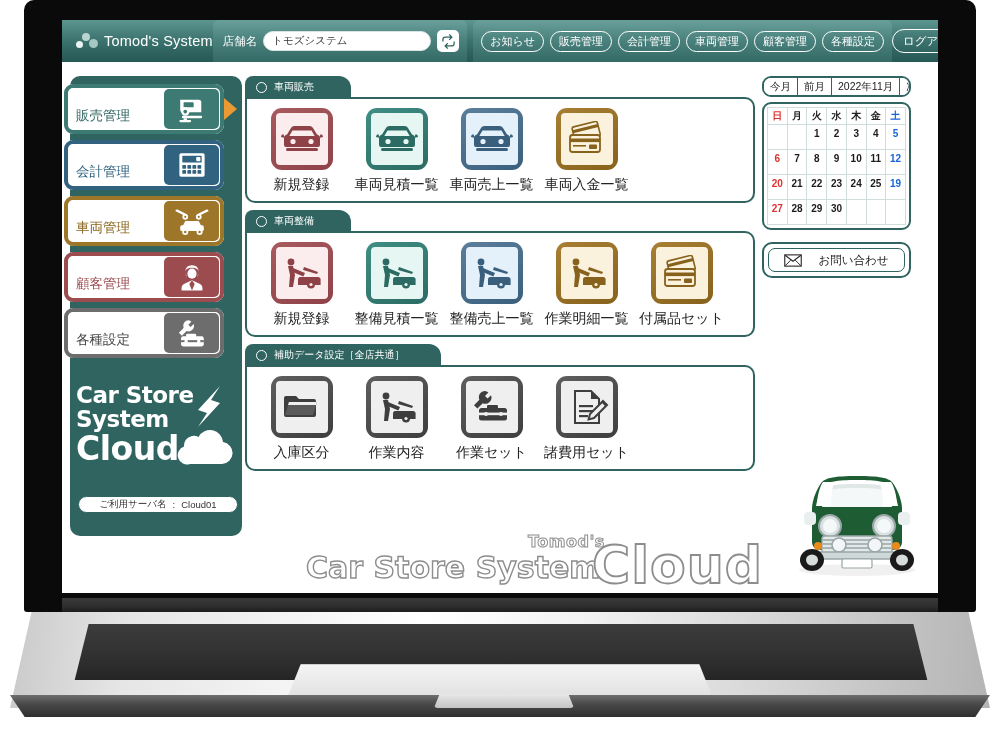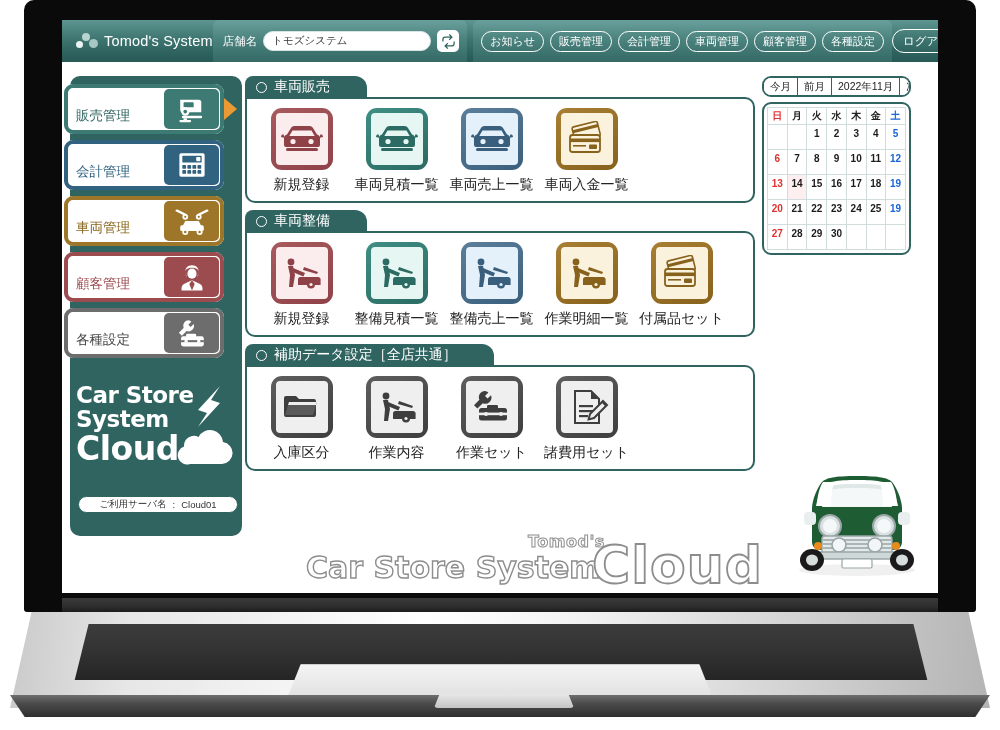--- a/index.html
+++ b/index.html
@@ -167,21 +167,21 @@
     border-radius: 9px; background: #ffffff; border: 1.5px solid #2f6460;
     display: flex; align-items: center; justify-content: center;
     font-size: 9.5px; color: #333; white-space: nowrap; gap: 6px;
   }
 
   
   .main-panel { position: absolute; left: 183px; top: 14px; width: 510px; }
   .section { margin-bottom: 7px; }
   .sec-head {
     position: relative; display: inline-flex; align-items: center; gap: 7px;
-    height: 22px; padding: 0 26px 0 11px; color: #fff; font-size: 14px;
+    height: 22px; padding: 0 26px 0 11px; color: #fff; font-size: 10px;
     background: #2f6460; border-radius: 8px 8px 0 0; white-space: nowrap;
   }
   .sec-head::after {
     content: ""; position: absolute; right: -11px; top: 0; width: 22px; height: 22px;
     background: #2f6460; border-radius: 0 12px 0 0;
   }
   .sec-ring {
     width: 11px; height: 11px; border-radius: 50%; border: 1.8px solid #fff; display: inline-block;
   }
   .sec-body {
@@ -728,29 +728,20 @@
               <tr>
                 <td class="d-sun">6</td>
                 <td>7</td>
                 <td>8</td>
                 <td>9</td>
                 <td>10</td>
                 <td>11</td>
                 <td class="d-sat">12</td>
               </tr>
               <tr>
-                <td class="d-sun">13</td>
-                <td class="d-today">14</td>
-                <td>15</td>
-                <td>16</td>
-                <td>17</td>
-                <td>18</td>
-                <td class="d-sat">19</td>
-              </tr>
-              <tr>
                 <td class="d-sun">20</td>
                 <td>21</td>
                 <td>22</td>
                 <td>23</td>
                 <td>24</td>
                 <td>25</td>
                 <td class="d-sat">19</td>
               </tr>
               <tr>
                 <td class="d-sun">27</td>
@@ -758,20 +749,30 @@
                 <td>29</td>
                 <td>30</td>
                 <td></td>
                 <td></td>
                 <td class="d-sat"></td>
               </tr>
             </tbody>
           </table>
         </div>
 
+        <div class="contact-box">
+          <button class="contact-btn">
+            <svg class="mail-ico" viewBox="0 0 24 17">
+              <rect x="1" y="1" width="22" height="15" fill="#fff" stroke="#2a2a2a" stroke-width="1.5"></rect>
+              <path d="M1.5 1.5L12 9.5 22.5 1.5" fill="none" stroke="#2a2a2a" stroke-width="1.5"></path>
+              <path d="M1.5 15.5L9 8M22.5 15.5L15 8" fill="none" stroke="#2a2a2a" stroke-width="1.3"></path>
+            </svg>
+            <span>お問い合わせ</span>
+          </button>
+        </div>
       </div>
 
       <svg class="mini-car" viewBox="0 0 150 120">
         <ellipse cx="75" cy="110" rx="58" ry="6" fill="#f0f0f0"></ellipse>
         <path d="M30 48c0-8 6-22 10-26 4-4 12-6 35-6s31 2 35 6c4 4 10 18 10 26v34c0 5-4 8-9 8H39c-5 0-9-3-9-8z" fill="#1e5c34"></path>
         <path d="M34 46c1-7 6-18 9-21 3-3 11-5 32-5s29 2 32 5c3 3 8 14 9 21z" fill="#ffffff"></path>
         <path d="M37 46c1-6 5-15 8-18 3-3 10-4 30-4s27 1 30 4c3 3 7 12 8 18z" fill="#dfe7e7"></path>
         <path d="M40 47c1-5 4-13 7-15.5 3-2.5 9-3.5 28-3.5s25 1 28 3.5c3 2.5 6 10.5 7 15.5z" fill="#f4f8f8"></path>
         <path d="M52 22c-2 7-3 16-3 24h-14c0-10 3-20 6-24z" fill="#ffffff"></path>
         <path d="M98 22c2 7 3 16 3 24h14c0-10-3-20-6-24z" fill="#ffffff"></path>

